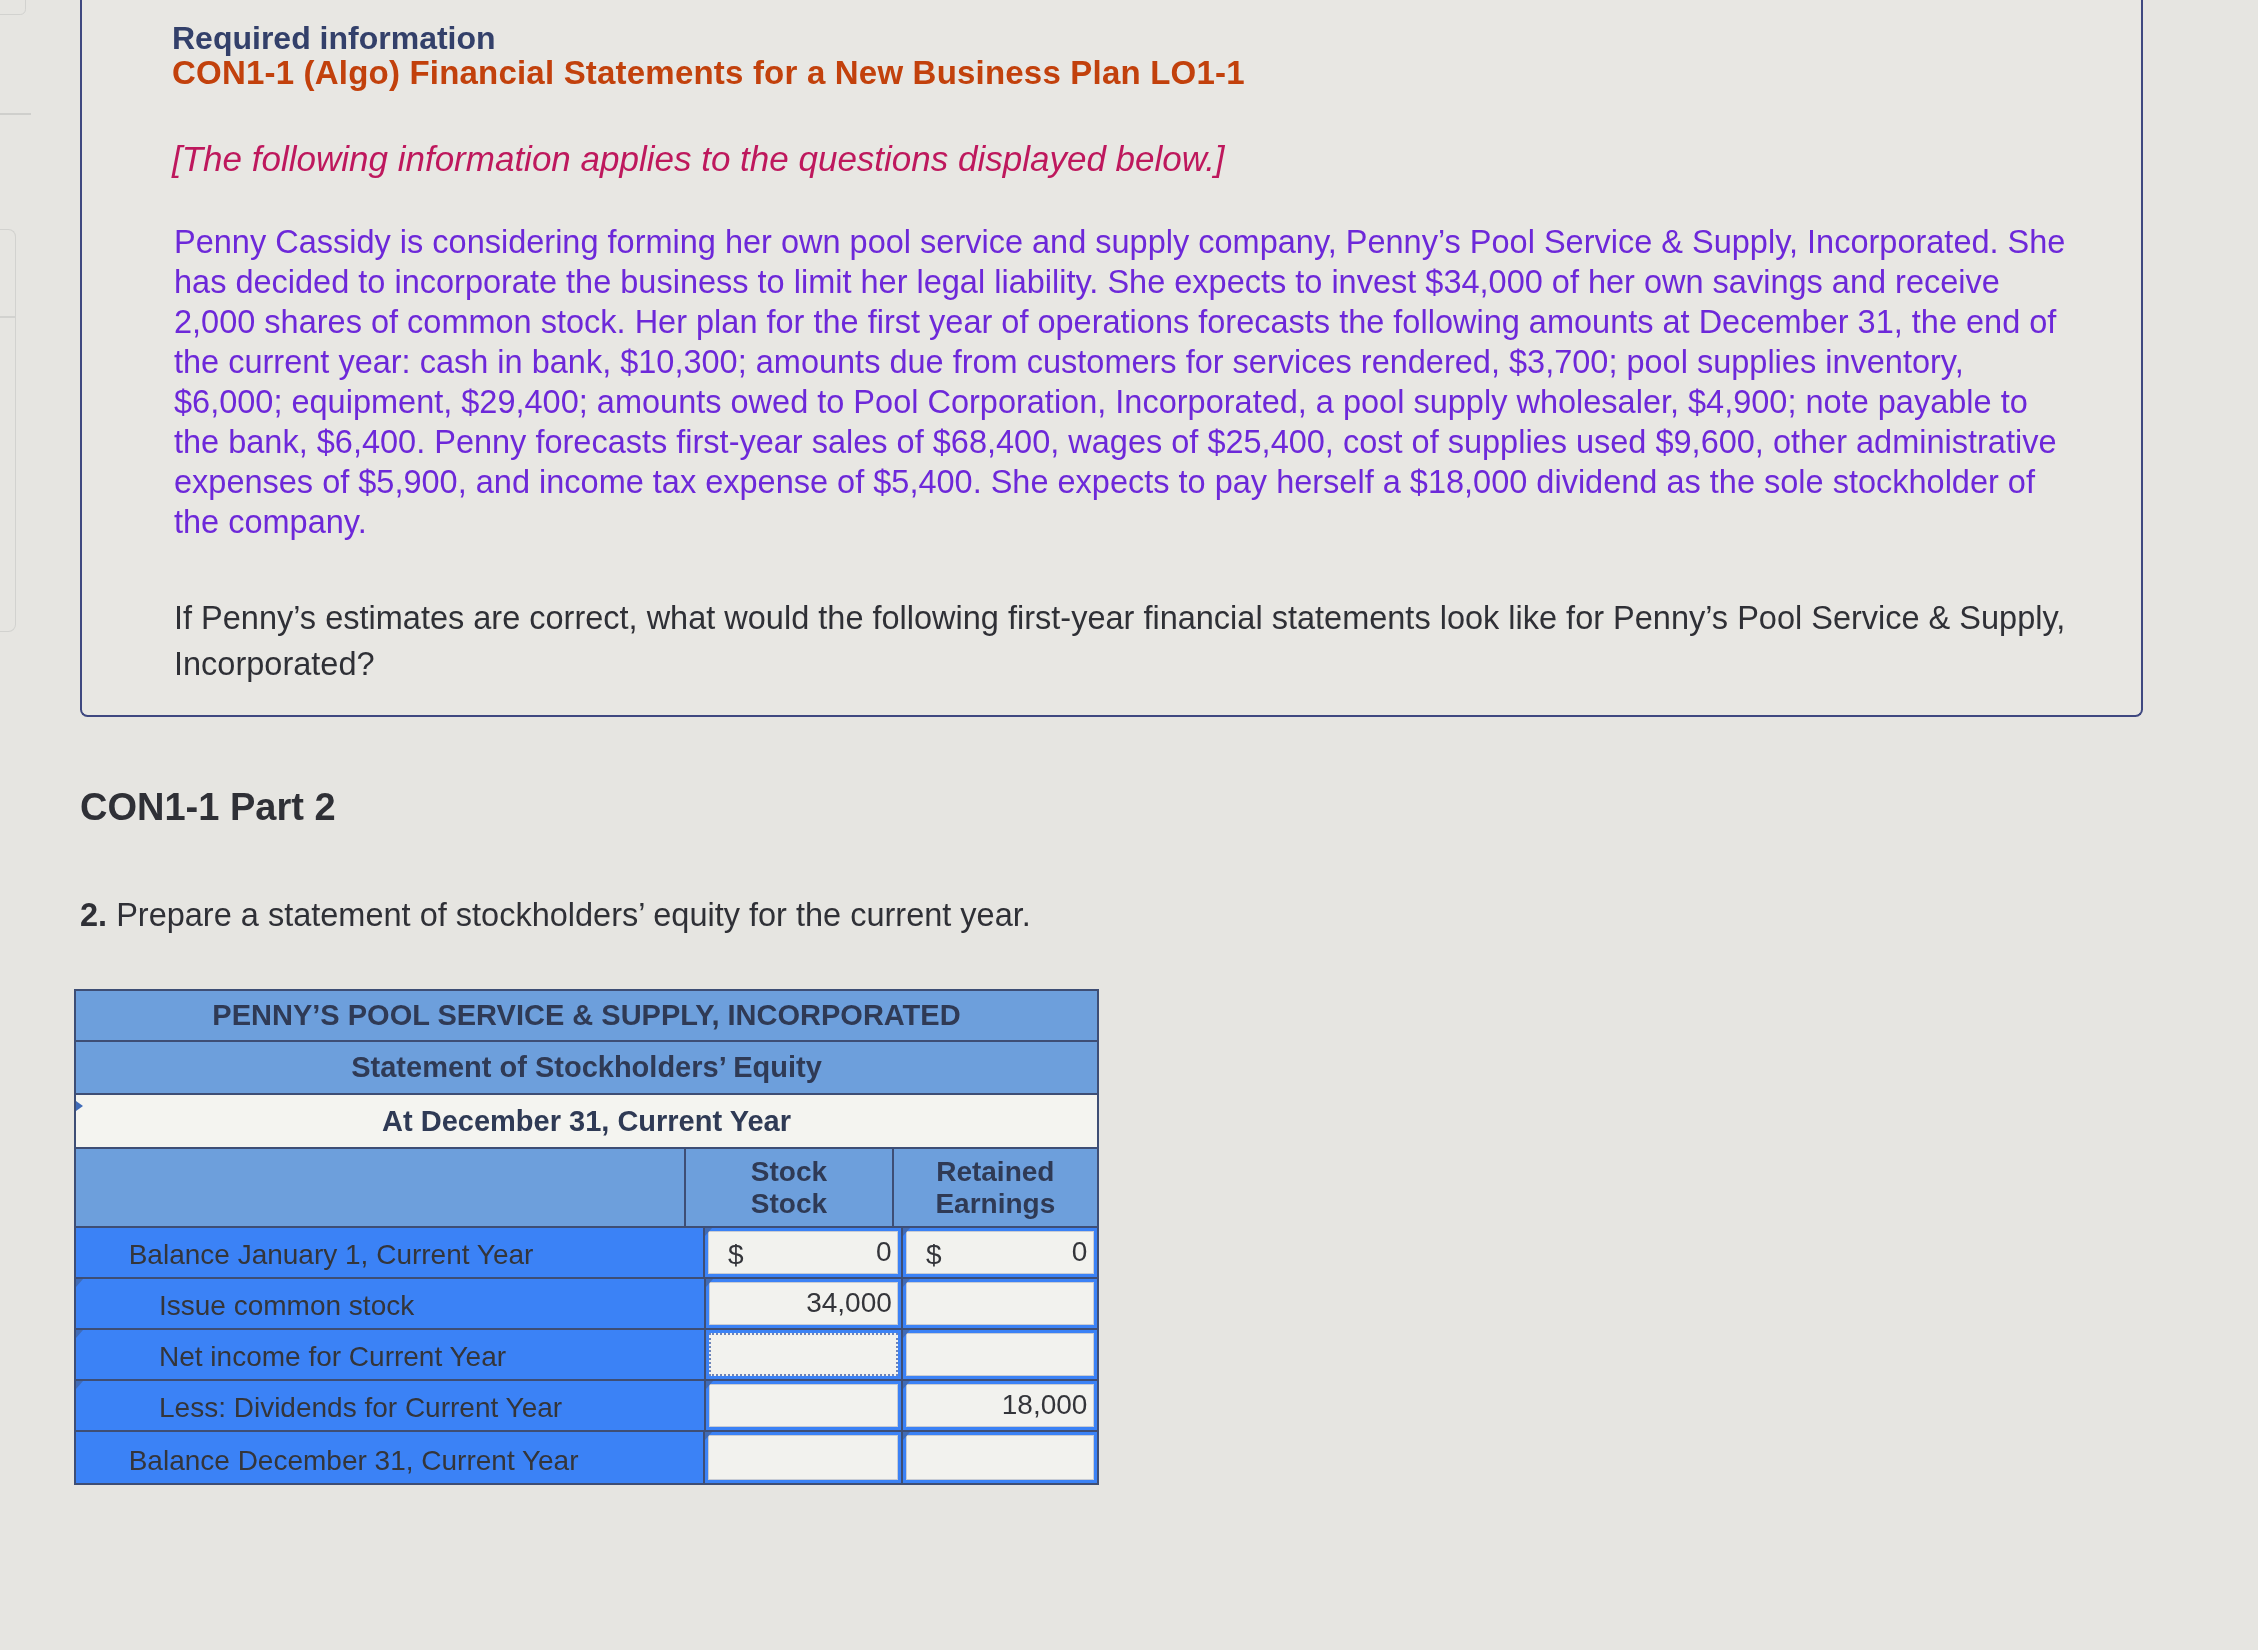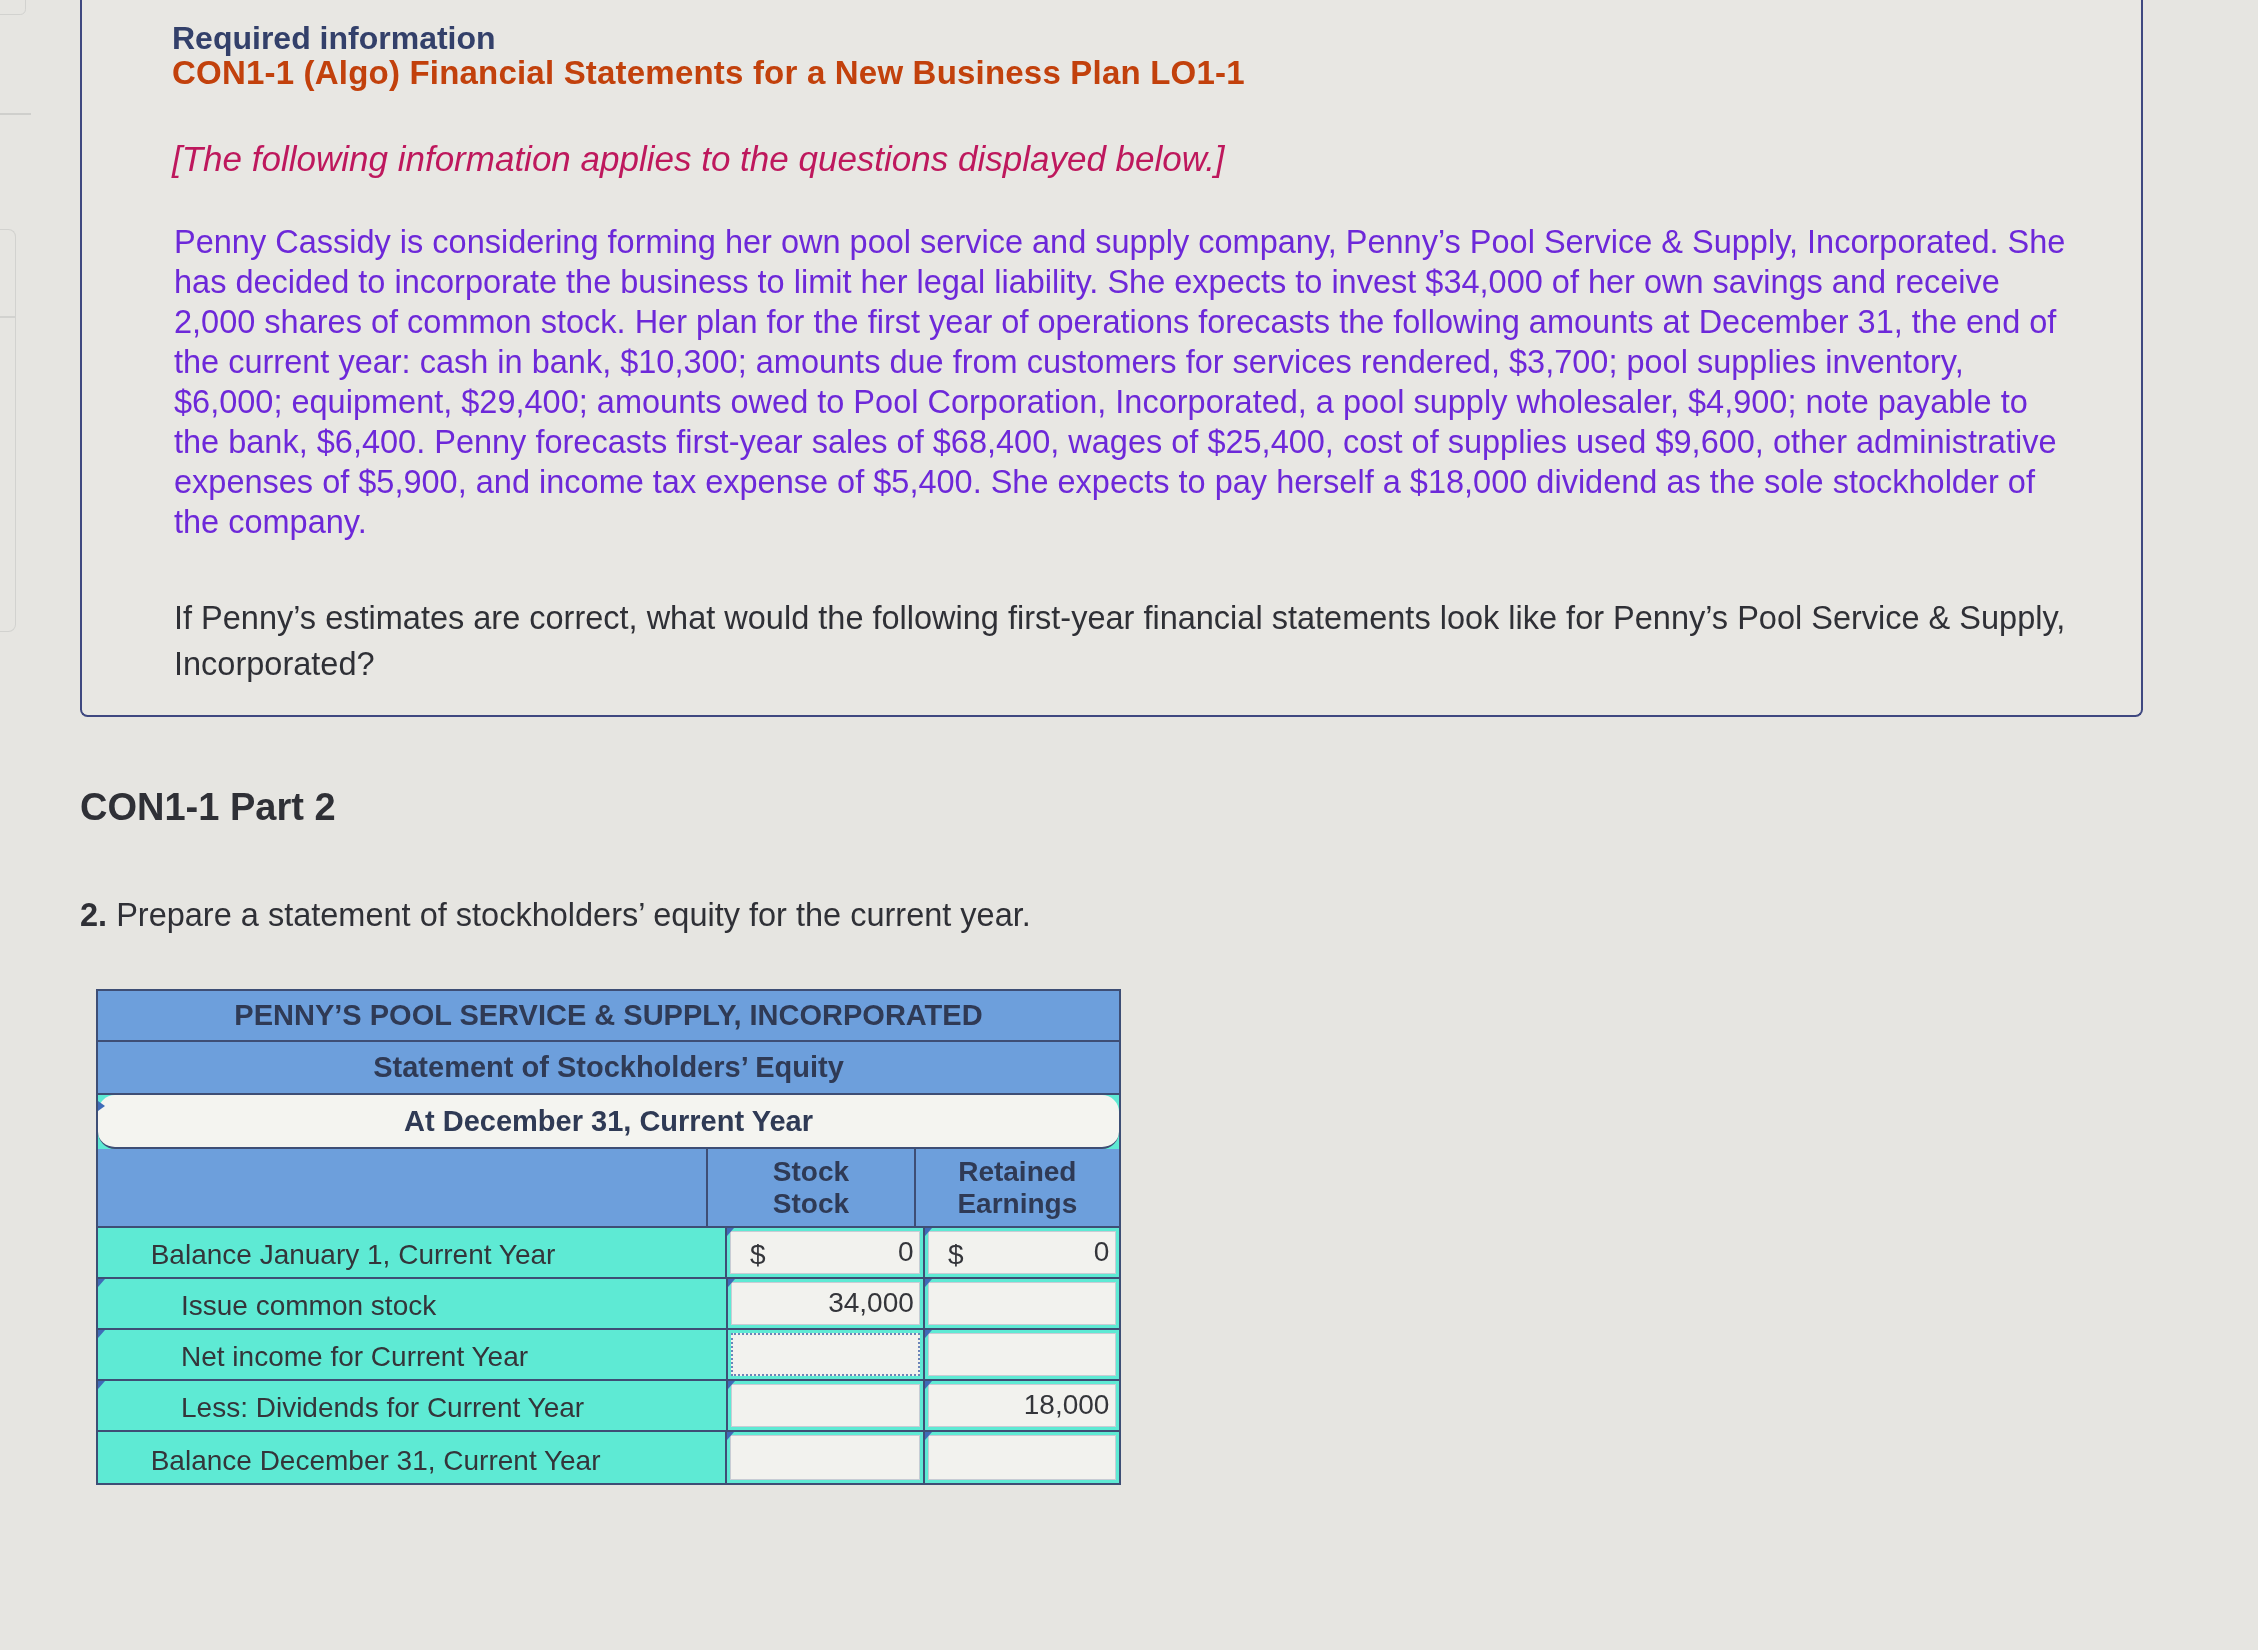--- a/index.html
+++ b/index.html
@@ -23,25 +23,25 @@
   .req-info { position: absolute; left: 172px; top: 11.5px; font-size: 32px; font-weight: bold; color: #33406a; margin-top: 8px; }
   .problem-title { position: absolute; left: 172px; top: 54px; font-size: 33px; font-weight: bold; color: #c2410c; letter-spacing: 0.2px; }
   .italic-note { position: absolute; left: 172px; top: 139px; font-size: 35px; font-style: italic; color: #be185d; }
   .paragraph { position: absolute; left: 174px; top: 222px; width: 1893px; font-size: 32.5px; line-height: 40px; color: #6d28d9; margin: 0; }
   .question { position: absolute; left: 174px; top: 595px; width: 1893px; font-size: 32.5px; line-height: 46px; color: #2f3036; margin: 0; }
 
   .part-title { position: absolute; left: 80px; top: 786px; font-size: 38px; font-weight: bold; color: #2f3036; }
   .prepare { position: absolute; left: 80px; top: 897px; font-size: 32.5px; color: #2f3036; }
   .prepare b { font-weight: bold; }
 
-  .statement { position: absolute; left: 96px; top: 989px; width: 1025px; border: 2.9px solid #3e4e75; box-sizing: border-box; background: #5eead4; }
+  .statement { position: absolute; left: 74px; top: 989px; width: 1025px; border: 2.9px solid #3e4e75; box-sizing: border-box; background: #3b82f6; }
   .row { position: relative; display: flex; border-bottom: 2.9px solid #3e4e75; box-sizing: border-box; }
   .row:last-child { border-bottom: none; }
   .hdr { background: #6d9fdc; justify-content: center; align-items: center; font-weight: bold; color: #2f3a55; font-size: 29px; }
-  .hdr.white { background: #f4f4f0; border-radius: 17px; }
+  .hdr.white { background: #f4f4f0; }
   .r1 { height: 51px; }
   .r2 { height: 53px; }
   .r3 { height: 54px; }
   .colhdr { height: 79px; background: #6d9fdc; }
   .colhdr .c { font-weight: bold; font-size: 28px; color: #2f3a55; text-align: center; display: flex; align-items: center; justify-content: center; line-height: 32px; }
   .cell-label { width: 612px; border-right: 2.9px solid #3e4e75; box-sizing: border-box; display: flex; align-items: flex-end; padding: 0 0 5.7px 5.7px; font-size: 28px; color: #34353a; }
   .cell-label.indent { padding-left: 36px; }
   .cell-num { width: 206px; box-sizing: border-box; position: relative; font-size: 28px; color: #34353a; }
   .cell-num + .cell-num { border-left: 2.9px solid #3e4e75; }
   .drow { height: 51px; padding-left: 47px; }

